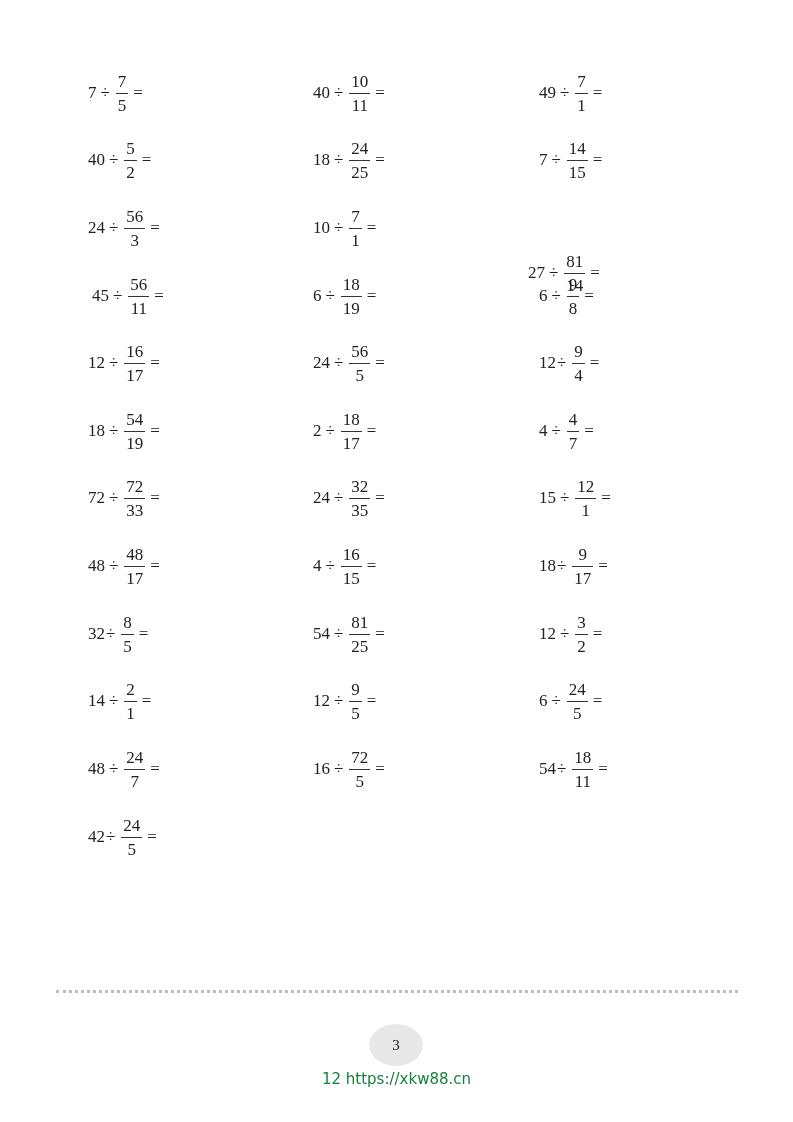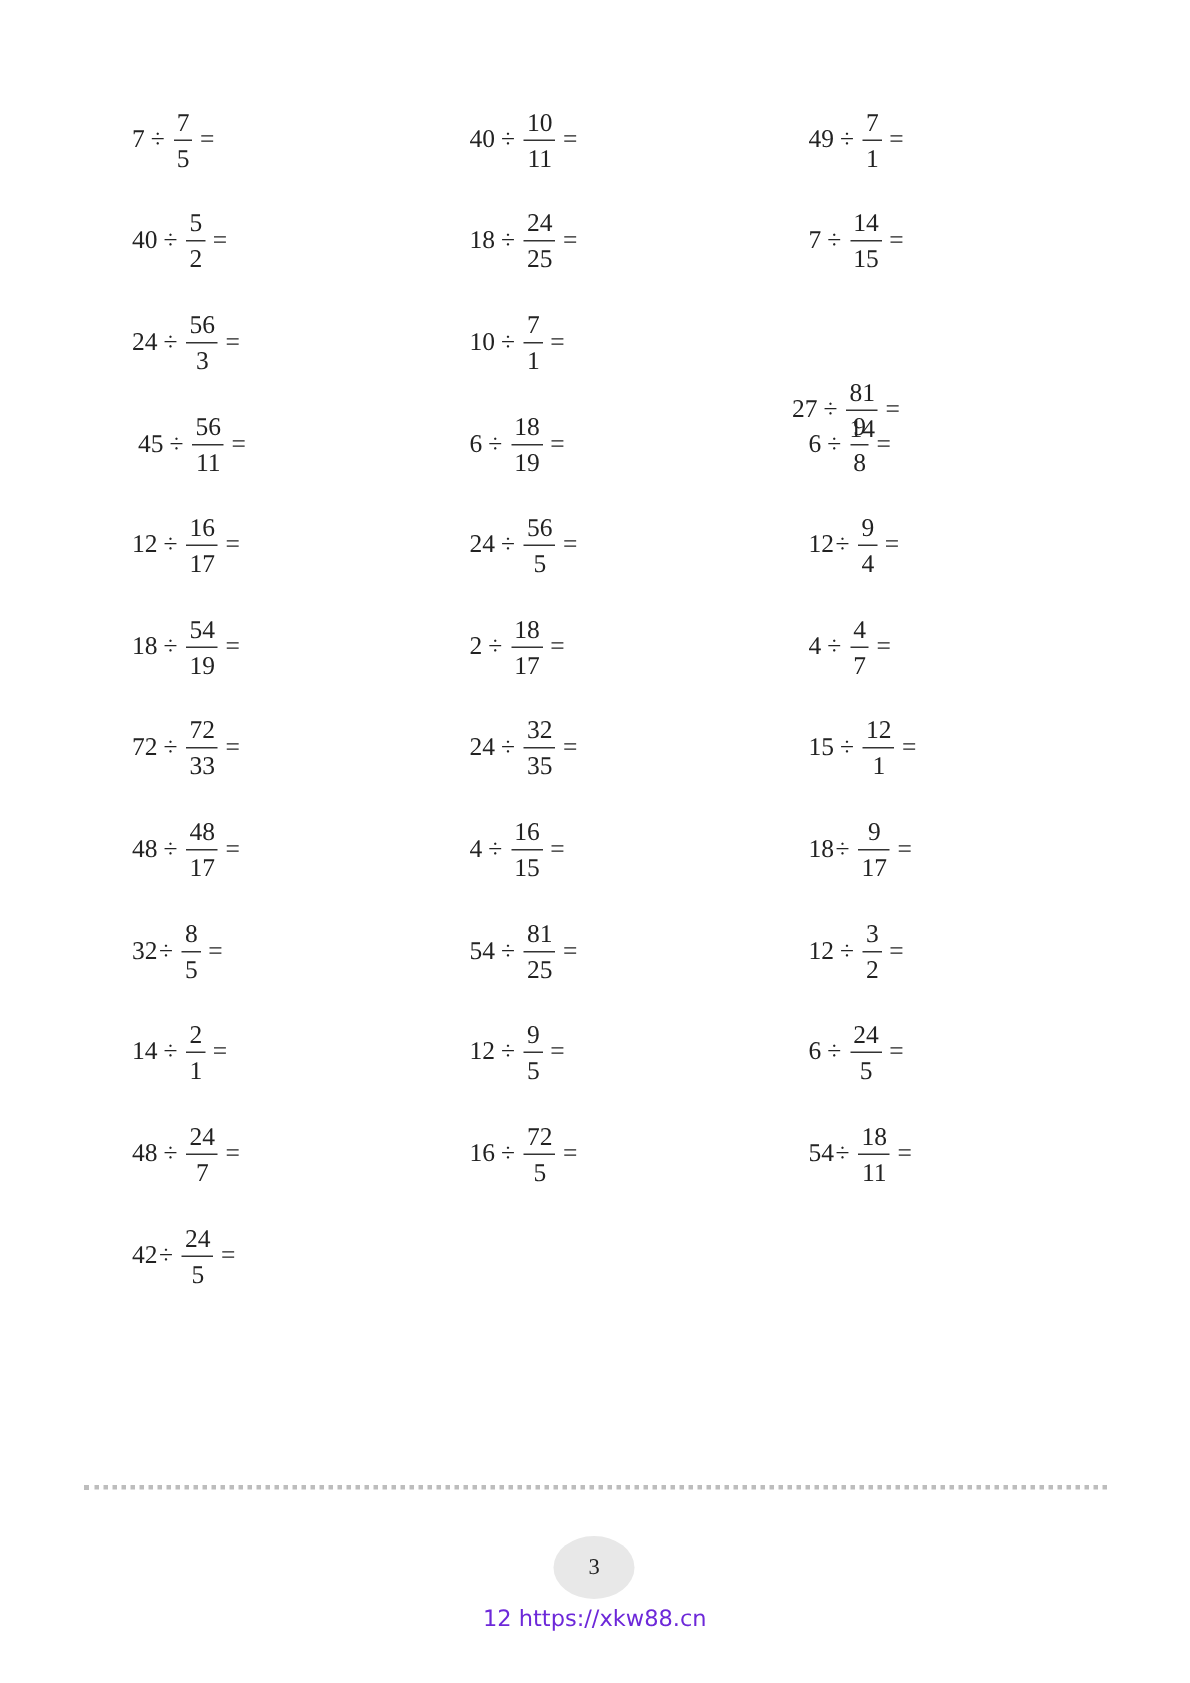--- a/index.html
+++ b/index.html
@@ -15,21 +15,21 @@
           margin: 0 5px 0 2px; line-height: 1; font-size: 17px; }
   .frac .num { padding: 0 2px 3px 2px; }
   .frac .bar { height: 1px; background: #333; width: 100%; }
   .frac .den { padding: 3px 2px 0 2px; }
   .divider { position: absolute; left: 56px; top: 990px; width: 682px; height: 0;
              border-top: 3px dotted #bdbdbd; }
   .page-badge { position: absolute; left: 369px; top: 1024px; width: 54px; height: 42px;
                 border-radius: 50%; background: #e8e8e8; display: flex;
                 align-items: center; justify-content: center; font-size: 15px; color: #222; }
   .footer-text { position: absolute; left: 0; width: 793px; top: 1070px; text-align: center;
-                 font-family: "DejaVu Sans", "Liberation Sans", sans-serif; font-size: 15px; color: #6d28d9; }
+                 font-family: "DejaVu Sans", "Liberation Sans", sans-serif; font-size: 15px; color: #15803d; }
 </style>
 </head>
 <body>
 
 <div class="grid" id="grid">
     <div class="problem" style="left: 88px; top: 71px; height: 44px;">
       <span class="whole">7</span>
       <span class="op">÷</span>
       <span class="frac">
         <span class="num">7</span>

